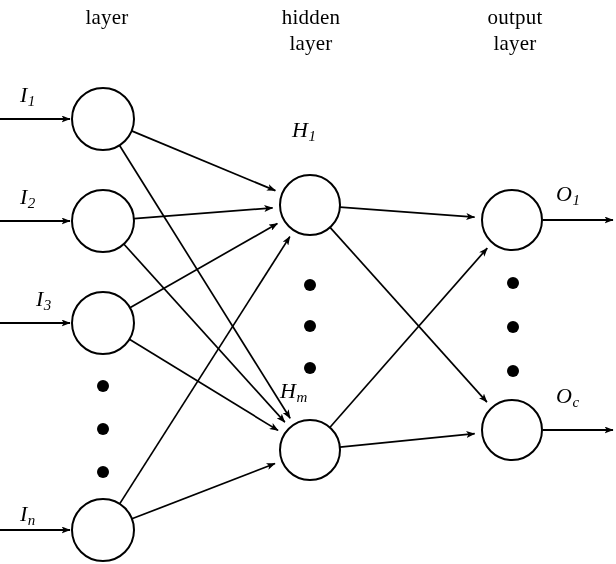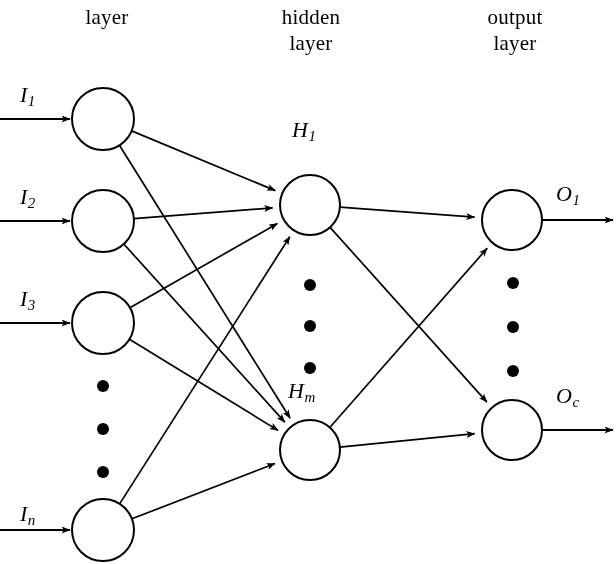--- a/index.html
+++ b/index.html
@@ -125,21 +125,21 @@
   </svg>
 
   <div id="titles-layer">
       <div class="layer-title" style="left: 47px; top: 4px; width: 120px;"><div>layer</div></div>
       <div class="layer-title" style="left: 251px; top: 4px; width: 120px;"><div>hidden</div><div>layer</div></div>
       <div class="layer-title" style="left: 455px; top: 4px; width: 120px;"><div>output</div><div>layer</div></div>
     </div>
   <div id="labels-layer">
       <div class="math-label" style="left: 20px; top: 82px; text-align: right;"><span>I</span><span class="sub">1</span></div>
       <div class="math-label" style="left: 20px; top: 184px;"><span>I</span><span class="sub">2</span></div>
-      <div class="math-label" style="left: 20px; top: 286px;"><span>I</span><span class="sub">3</span></div>
+      <div class="math-label" style="left: 36px; top: 286px;"><span>I</span><span class="sub">3</span></div>
       <div class="math-label" style="left: 20px; top: 501px;"><span>I</span><span class="sub">n</span></div>
       <div class="math-label" style="left: 292px; top: 117px;"><span>H</span><span class="sub">1</span></div>
-      <div class="math-label" style="left: 288px; top: 378px; font-family: Liberation Serif, serif;"><span>H</span><span class="sub">m</span></div>
+      <div class="math-label" style="left: 280px; top: 378px; font-family: Liberation Serif, serif;"><span>H</span><span class="sub">m</span></div>
       <div class="math-label" style="left: 524px; top: 181px; margin-left: 32px;"><span>O</span><span class="sub">1</span></div>
       <div class="math-label" style="left: 556px; top: 383px;"><span>O</span><span class="sub">c</span></div>
     </div>
 
 </div>
 
 </body></html>

